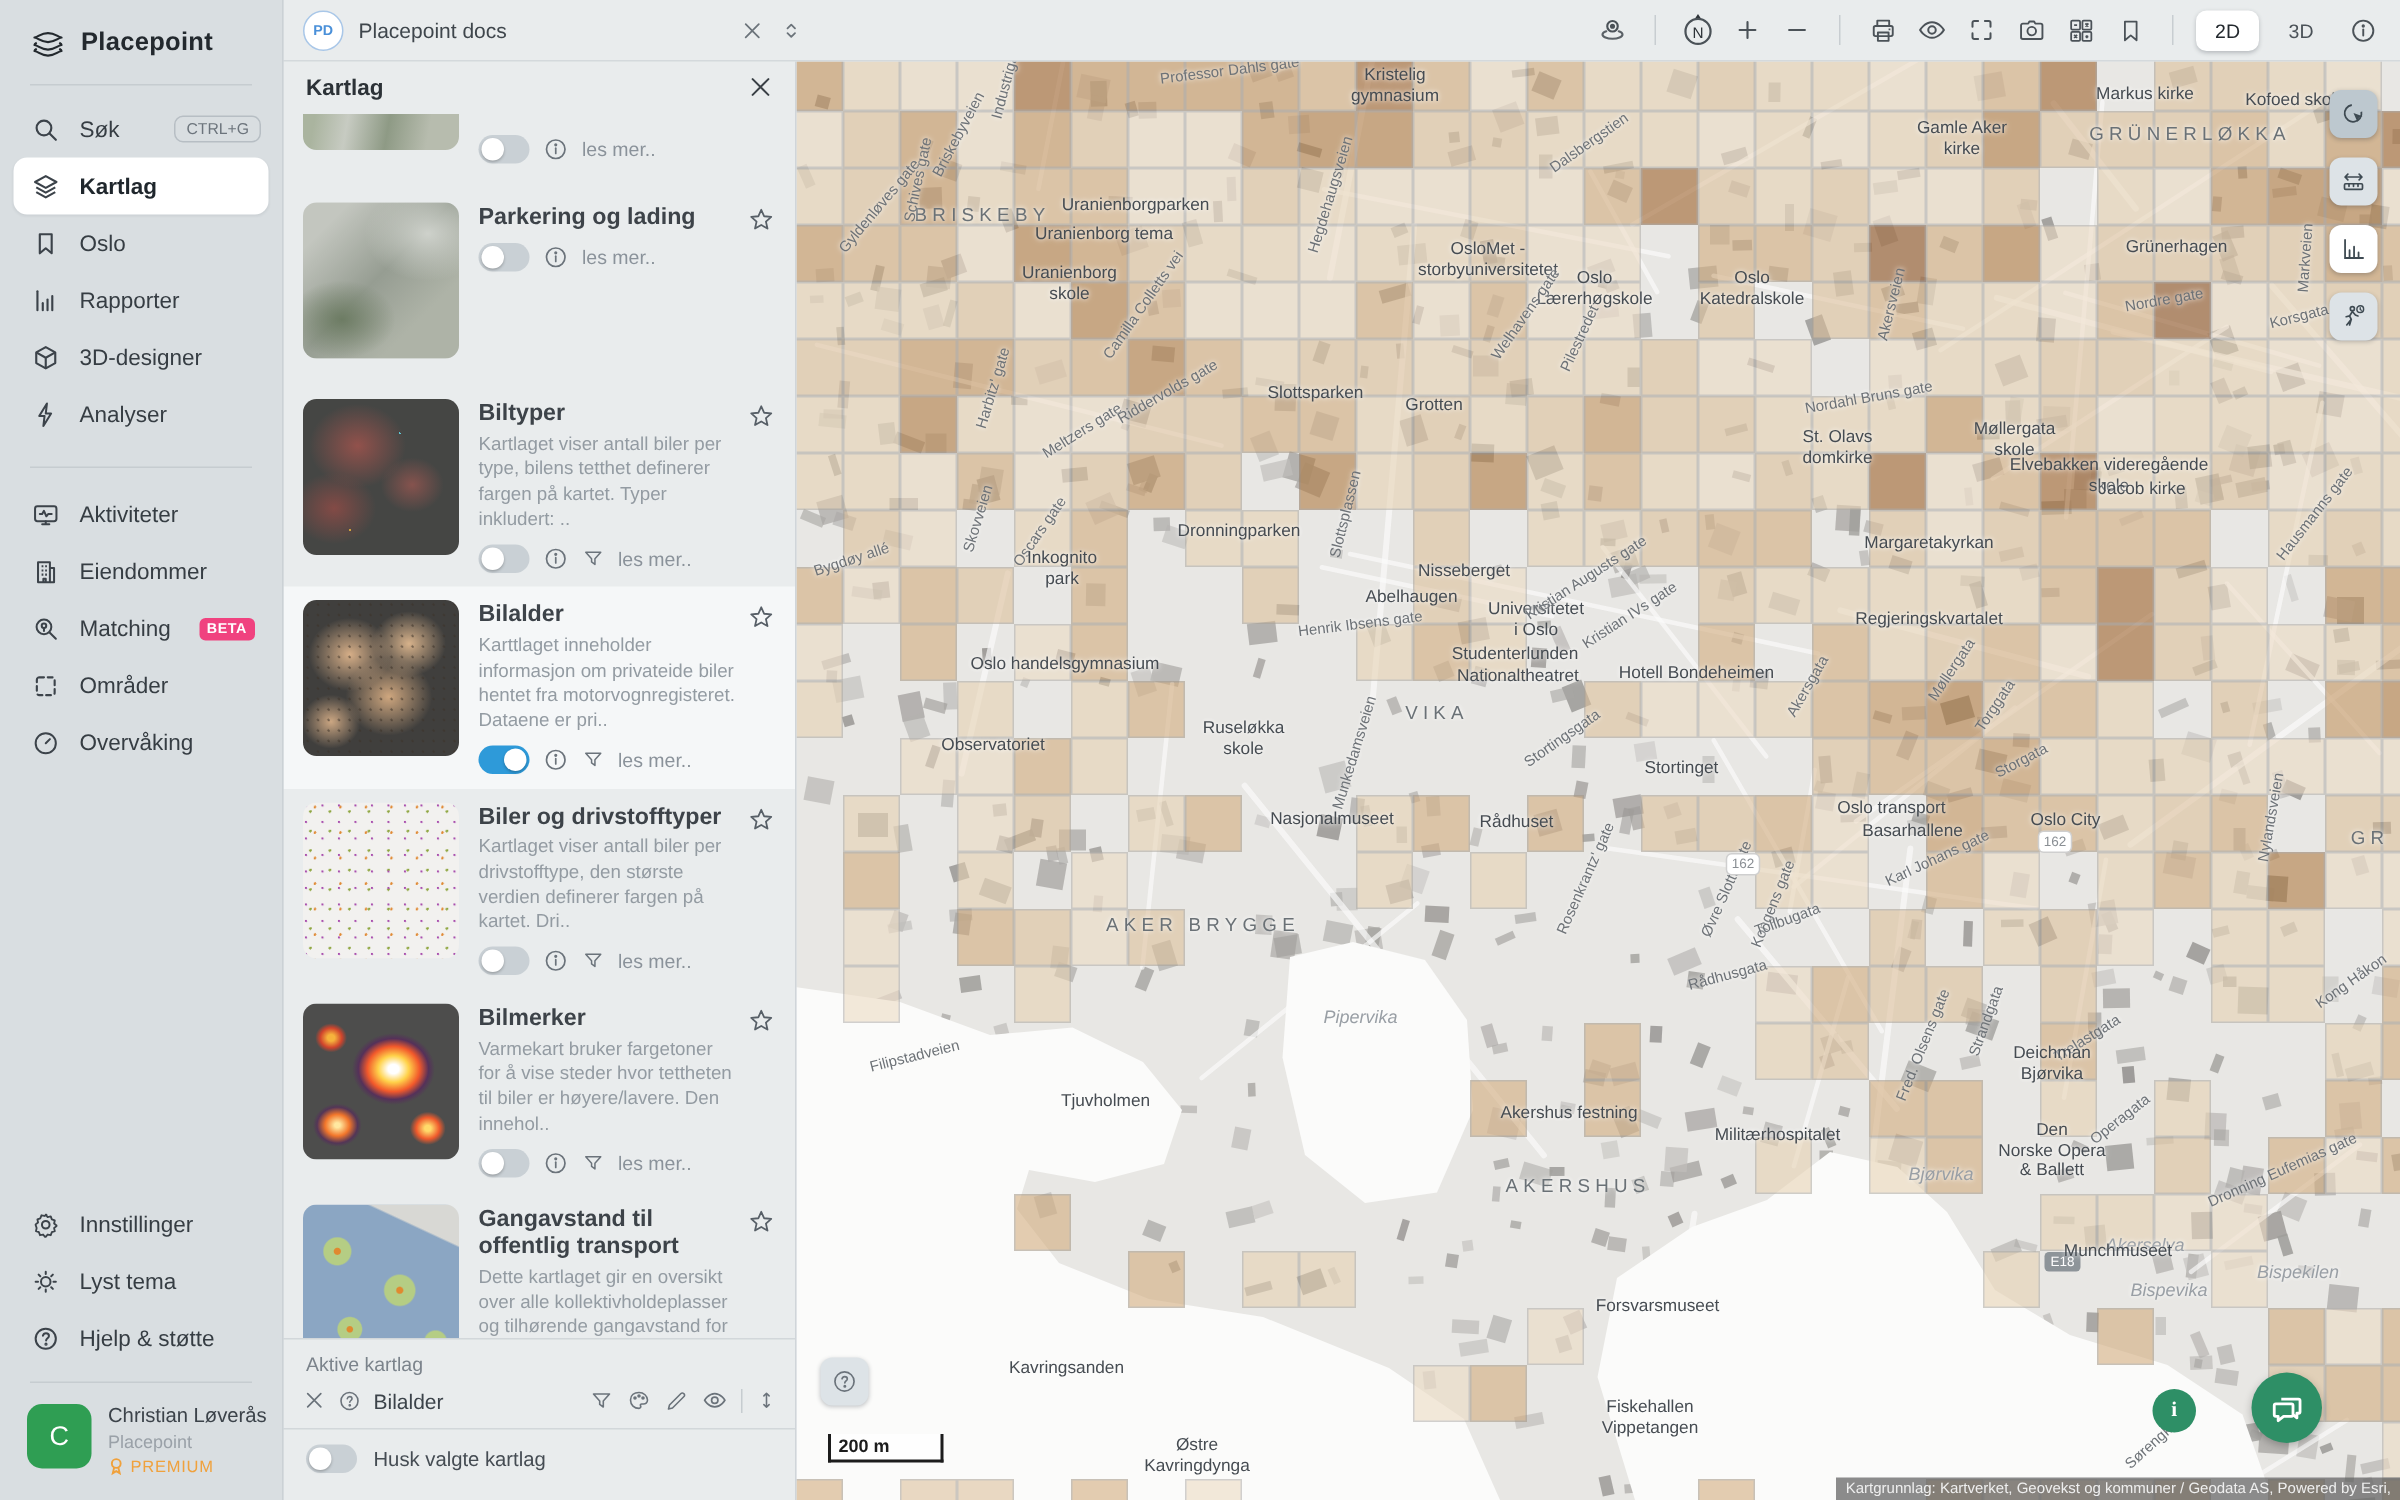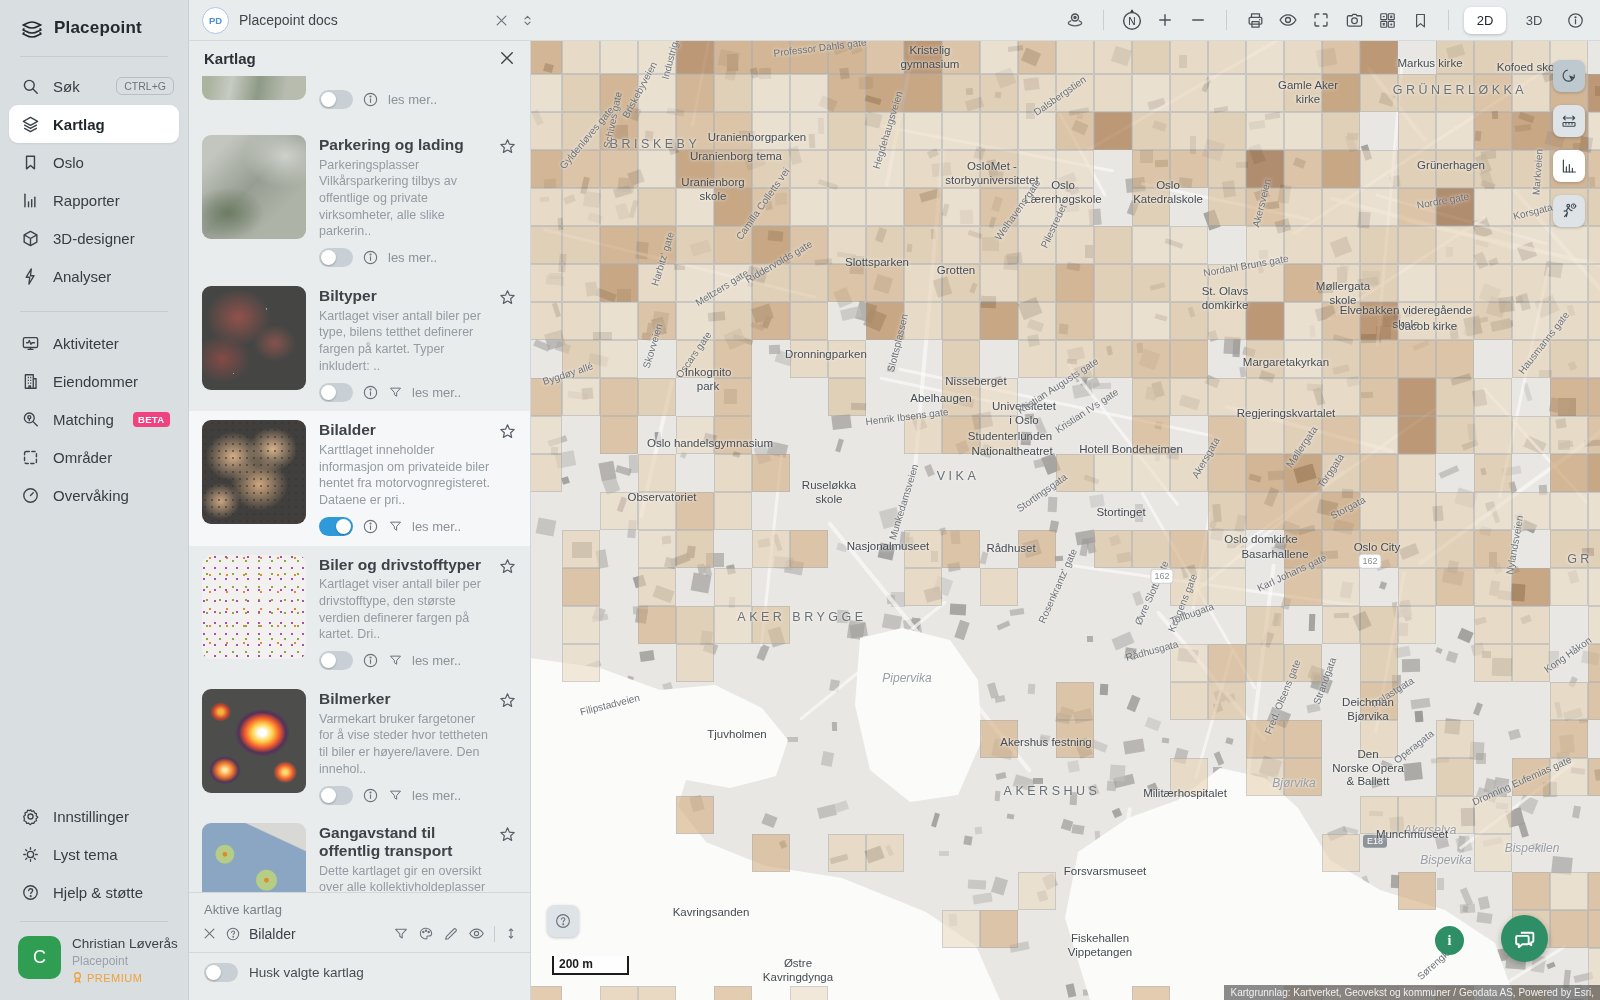--- a/index.html
+++ b/index.html
@@ -391,21 +391,20 @@
               </svg>
             </span>
           <span class="more">les mer..</span>
         </div>
       </div>
 
       <div class="card-wrap">
         <div class="thumb thumb-aerial"></div>
         <div class="card-body">
           <div class="card-title">Parkering og lading</div>
-          <div class="card-desc">Parkeringsplasser Vilkårsparkering tilbys av offentlige og private virksomheter, alle slike parkerin..</div>
           <div class="card-row">
             <span class="tgl"></span>
             <span class="mini-ico">
                 <svg width="17" height="17" viewBox="0 0 24 24" fill="none" stroke="currentColor" stroke-width="1.6" stroke-linecap="round">
                   <circle cx="12" cy="12" r="8.7"></circle>
                   <path d="M12 11v5"></path>
                   <circle cx="12" cy="7.8" r=".7" fill="currentColor"></circle>
                 </svg>
               </span>
 
@@ -1716,38 +1715,38 @@
         <span class="lbl street" style="left:676px;top:418px;transform:translate(-50%,-50%) rotate(-60deg)">Akersgata</span>
         <span class="lbl street" style="left:772px;top:407px;transform:translate(-50%,-50%) rotate(-56deg)">Møllergata</span>
         <span class="lbl street" style="left:801px;top:431px;transform:translate(-50%,-50%) rotate(-56deg)">Torggata</span>
         <span class="lbl street" style="left:818px;top:468px;transform:translate(-50%,-50%) rotate(-28deg)">Storgata</span>
         <span class="lbl" style="left:358px;top:507px;transform:translate(-50%,-50%)">Nasjonalmuseet</span>
         <span class="lbl" style="left:481px;top:509px;transform:translate(-50%,-50%)">Rådhuset</span>
         <span class="lbl street" style="left:528px;top:546px;transform:translate(-50%,-50%) rotate(-66deg)">Rosenkrantz' gate</span>
         <span class="lbl street" style="left:622px;top:553px;transform:translate(-50%,-50%) rotate(-66deg)">Øvre Slottsgate</span>
         <span class="lbl street" style="left:653px;top:563px;transform:translate(-50%,-50%) rotate(-68deg)">Kongens gate</span>
         <span class="lbl street" style="left:762px;top:533px;transform:translate(-50%,-50%) rotate(-25deg)">Karl Johans gate</span>
-        <span class="lbl" style="left:731px;top:500px;transform:translate(-50%,-50%)">Oslo domkirke</span>
+        <span class="lbl" style="left:731px;top:500px;transform:translate(-50%,-50%)">Oslo transport</span>
         <span class="lbl" style="left:745px;top:515px;transform:translate(-50%,-50%)">Basarhallene</span>
         <span class="lbl" style="left:847px;top:508px;transform:translate(-50%,-50%)">Oslo City</span>
         <span class="lbl shield" style="left:632px;top:536px;transform:translate(-50%,-50%)">162</span>
         <span class="lbl shield" style="left:840px;top:521px;transform:translate(-50%,-50%)">162</span>
         <span class="lbl district" style="left:272px;top:577px;transform:translate(-50%,-50%)">AKER BRYGGE</span>
         <span class="lbl street" style="left:662px;top:574px;transform:translate(-50%,-50%) rotate(-20deg)">Tollbugata</span>
         <span class="lbl street" style="left:622px;top:611px;transform:translate(-50%,-50%) rotate(-15deg)">Rådhusgata</span>
         <span class="lbl street" style="left:985px;top:505px;transform:translate(-50%,-50%) rotate(-80deg)">Nylandsveien</span>
         <span class="lbl district" style="left:1050px;top:519px;transform:translate(-50%,-50%)">GR</span>
         <span class="lbl water" style="left:377px;top:638px;transform:translate(-50%,-50%)">Pipervika</span>
         <span class="lbl street" style="left:795px;top:641px;transform:translate(-50%,-50%) rotate(-70deg)">Strandgata</span>
         <span class="lbl street" style="left:753px;top:657px;transform:translate(-50%,-50%) rotate(-68deg)">Fred. Olsens gate</span>
         <span class="lbl street" style="left:80px;top:665px;transform:translate(-50%,-50%) rotate(-14deg)">Filipstadveien</span>
         <span class="lbl" style="left:207px;top:695px;transform:translate(-50%,-50%)">Tjuvholmen</span>
         <span class="lbl" style="left:516px;top:703px;transform:translate(-50%,-50%)">Akershus festning</span>
         <span class="lbl district" style="left:522px;top:751px;transform:translate(-50%,-50%)">AKERSHUS</span>
-        <span class="lbl" style="left:655px;top:754px;transform:translate(-50%,-50%)">Militærhospitalet</span>
+        <span class="lbl" style="left:655px;top:718px;transform:translate(-50%,-50%)">Militærhospitalet</span>
         <span class="lbl street" style="left:862px;top:653px;transform:translate(-50%,-50%) rotate(-32deg)">Trelastgata</span>
         <span class="lbl street" style="left:1038px;top:615px;transform:translate(-50%,-50%) rotate(-35deg)">Kong Håkon</span>
         <span class="lbl" style="left:838px;top:670px;transform:translate(-50%,-50%)">Deichman
 Bjørvika</span>
         <span class="lbl street" style="left:884px;top:707px;transform:translate(-50%,-50%) rotate(-38deg)">Operagata</span>
         <span class="lbl street" style="left:992px;top:741px;transform:translate(-50%,-50%) rotate(-24deg)">Dronning Eufemias gate</span>
         <span class="lbl" style="left:838px;top:728px;transform:translate(-50%,-50%)">Den
 Norske Opera
 &amp; Ballett</span>
         <span class="lbl water" style="left:764px;top:743px;transform:translate(-50%,-50%)">Bjørvika</span>

